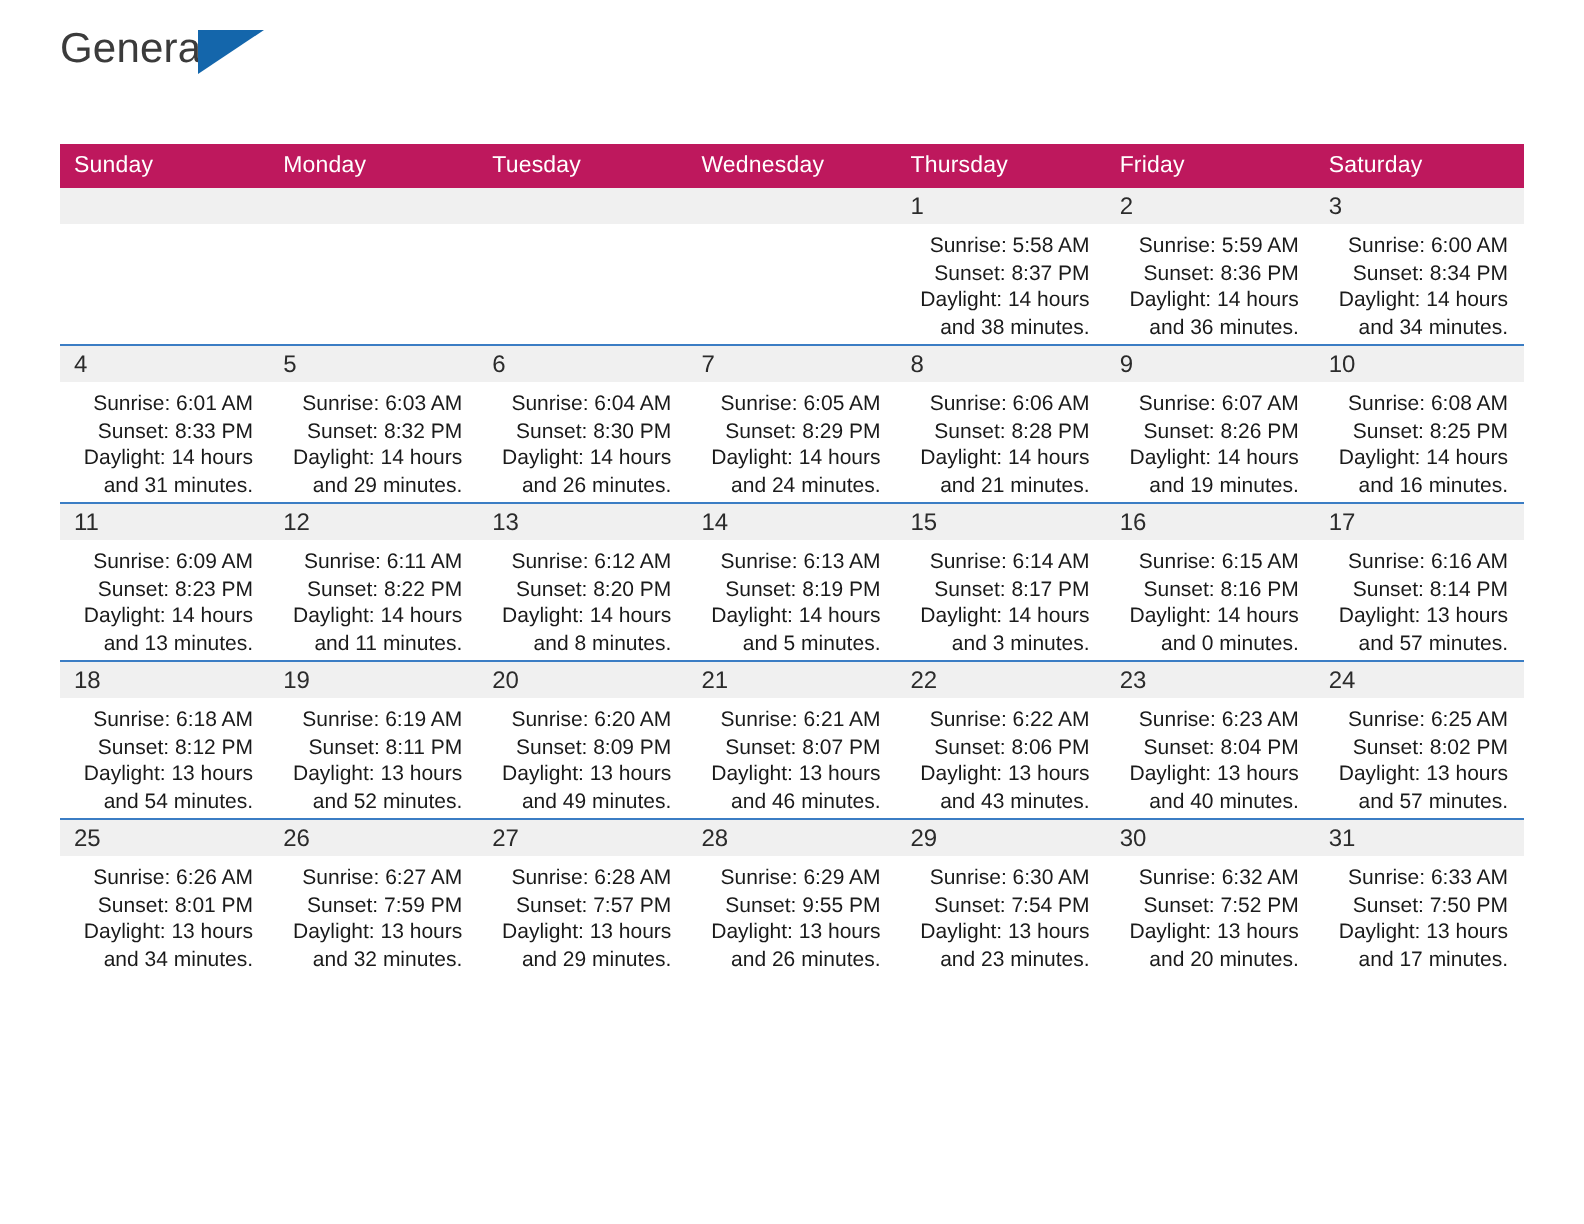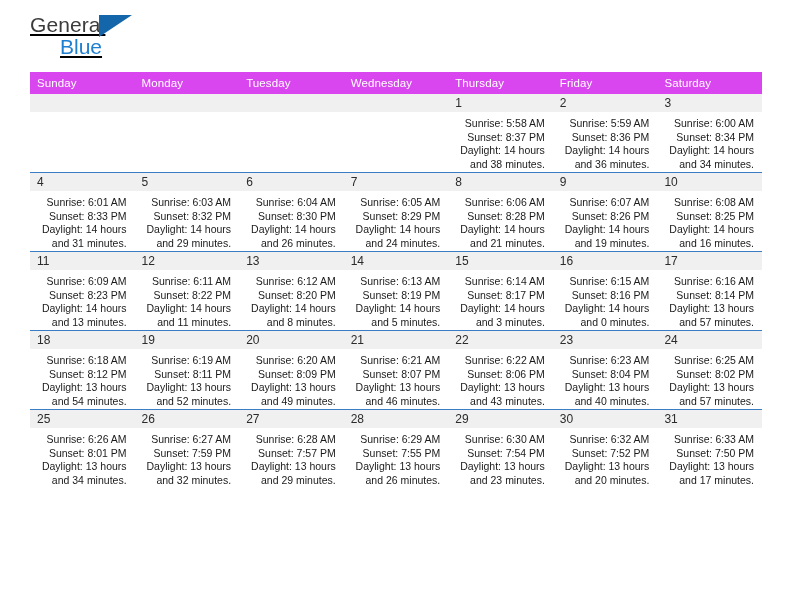--- a/index.html
+++ b/index.html
@@ -29,21 +29,20 @@
     display: flex;
     align-items: flex-start;
     justify-content: space-between;
   }
   .logo {
     margin-top: 14px;
     position: relative;
     width: 130px;
     height: 52px;
     line-height: 1;
-    text-decoration: underline;
   }
   .logo-general {
     font-size: 21px;
     color: #3b3b3b;
     letter-spacing: 0.1px;
     display: block;
   }
   .logo-blue {
     font-size: 21px;
     color: #1f7fd0;
@@ -78,21 +77,21 @@
     line-height: 1.1;
   }
 
   
   .calendar {
     width: 732px;
     border-collapse: collapse;
     table-layout: fixed;
   }
   .calendar th {
-    background: #d946ef;
+    background: #be185d;
     color: #ffffff;
     font-size: 11.5px;
     font-weight: normal;
     text-align: left;
     padding: 5px 0 5px 7px;
     height: 11px;
     letter-spacing: 0.1px;
   }
   .week-row > td {
     vertical-align: top;
@@ -131,21 +130,20 @@
 </head>
 <body>
 
 <div class="page">
 
   <div class="header">
 
     <div class="logo">
       <span class="logo-general">General</span>
       <span class="logo-triangle"></span>
-      <span class="logo-blue">Blue</span>
     </div>
 
 
   </div>
 
   <table class="calendar">
     <thead>
       <tr>
         <th>Sunday</th>
         <th>Monday</th>
@@ -481,21 +479,21 @@
                 <div>Daylight: 13 hours</div>
                 <div>and 29 minutes.</div>
               </div>
             </div>
           </td>
           <td>
             <div class="daycell">
               <div class="daynum-band">28</div>
               <div class="day-info">
                 <div>Sunrise: 6:29 AM</div>
-                <div>Sunset: 7:55 PM</div>
+                <div>Sunset: 9:55 PM</div>
                 <div>Daylight: 13 hours</div>
                 <div>and 26 minutes.</div>
               </div>
             </div>
           </td>
           <td>
             <div class="daycell">
               <div class="daynum-band">29</div>
               <div class="day-info">
                 <div>Sunrise: 6:30 AM</div>

